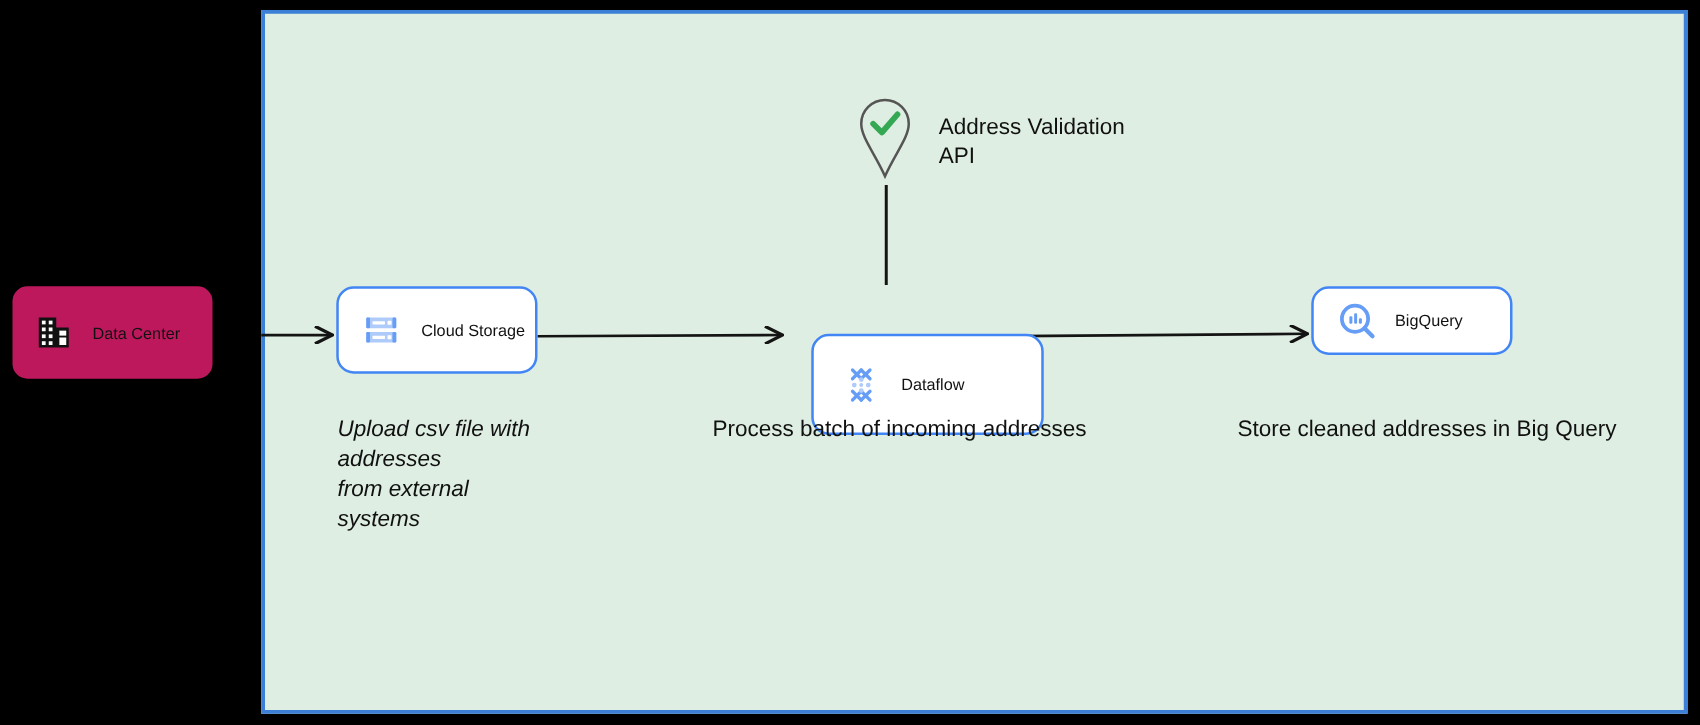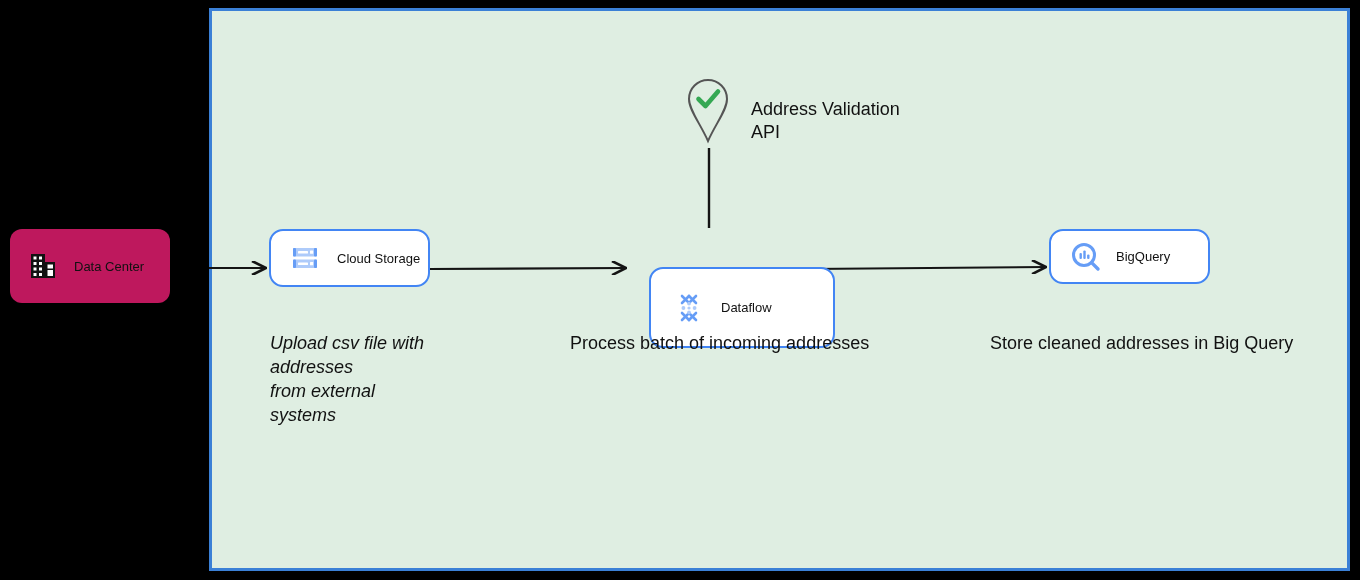--- a/index.html
+++ b/index.html
@@ -75,21 +75,21 @@
     flex: 0 0 auto;
   }
   .svc-node .svc-label {
     font-size: 13px;
     color: #111111;
     white-space: nowrap;
   }
 
   #node-cloud-storage {
     left: 269px; top: 229px;
-    width: 161px; height: 58px;
+    width: 161px; height: 70px;
   }
   #node-cloud-storage .svc-icon { margin-left: 19px; width: 30px; height: 30px; }
   #node-cloud-storage .svc-label { margin-left: 17px; }
 
   #node-dataflow {
     left: 649px; top: 228px;
     width: 186px; height: 81px; margin-top: 39px;
   }
   #node-dataflow .svc-icon { margin-left: 22px; width: 32px; height: 32px; }
   #node-dataflow .svc-label { margin-left: 16px; }
@@ -100,21 +100,21 @@
   }
   #node-bigquery .svc-icon { margin-left: 19px; width: 32px; height: 32px; }
   #node-bigquery .svc-label { margin-left: 14px; }
 
   
   .api-node {
     position: absolute;
     left: 686px;
     top: 78px;
     display: flex;
-    align-items: flex-end;
+    align-items: flex-start;
   }
   .api-node .pin-icon { display: block; width: 44px; height: 66px; }
   .api-node .api-label {
     margin-left: 21px;
     margin-top: 12px;
     font-size: 18px;
     line-height: 23px;
     color: #111111;
     white-space: pre-line;
   }

